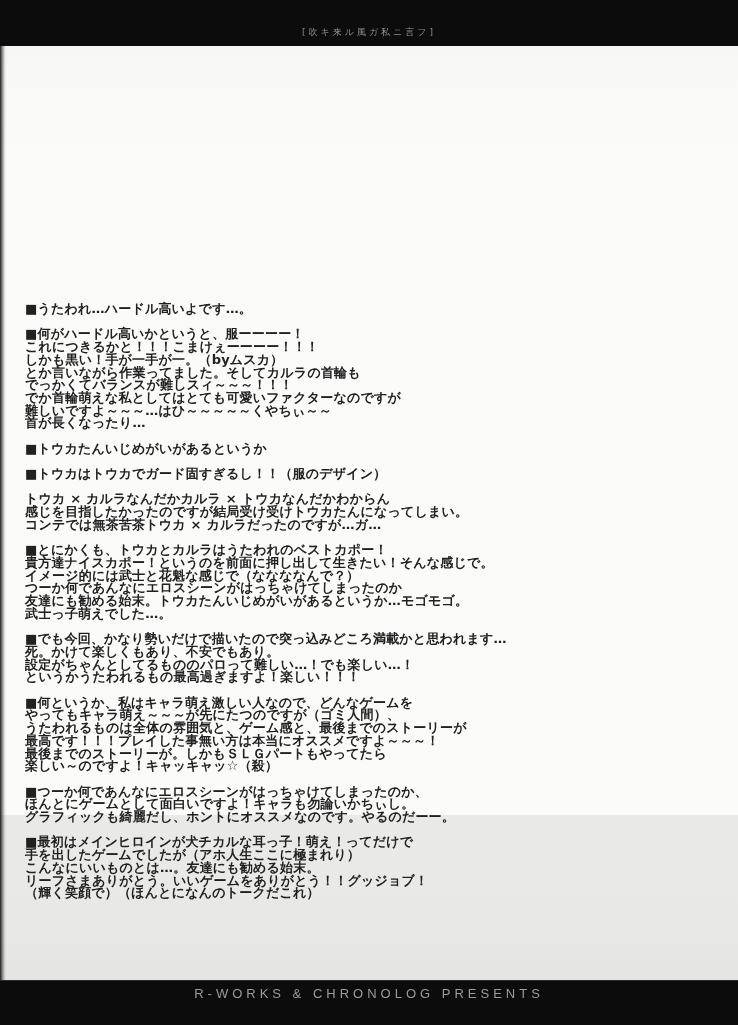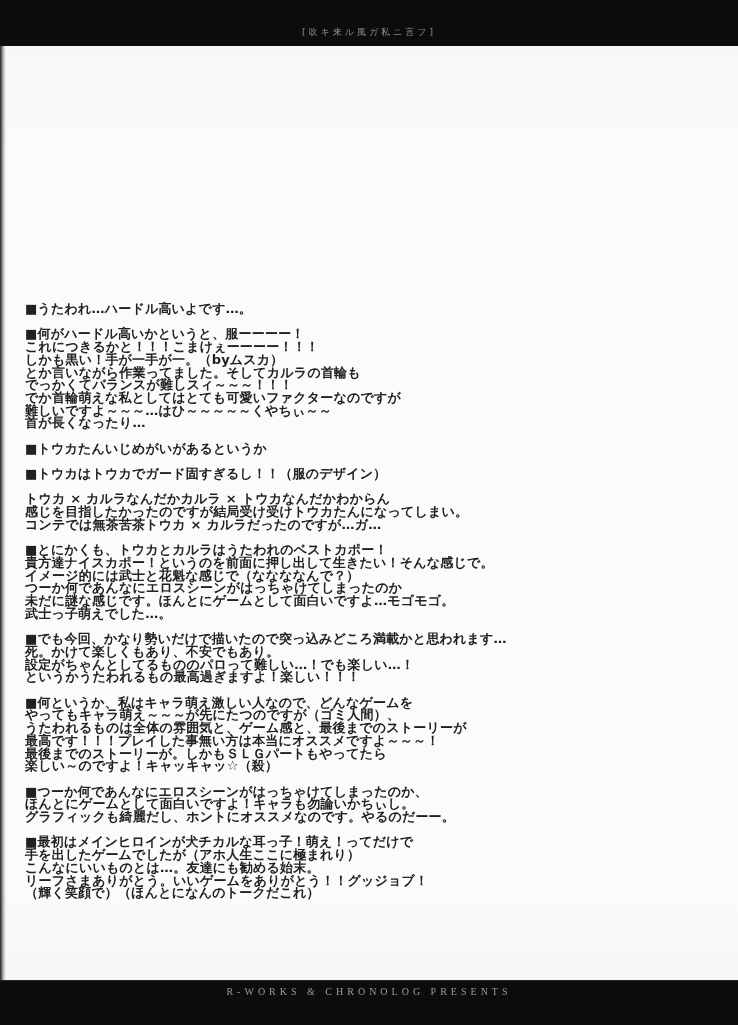--- a/index.html
+++ b/index.html
@@ -7,21 +7,21 @@
     padding: 0;
     width: 738px;
     height: 1025px;
     overflow: hidden;
     background: #e9e9e7;
     font-family: "DejaVu Sans", "Liberation Sans", sans-serif;
   }
   .page {
     position: relative;
     width: 738px;
-    height: 1025px;
+    height: 815px;
     background: #fbfbfa;
   }
   
   .top-bar {
     position: absolute;
     top: 0; left: 0;
     width: 738px;
     height: 46px;
     background: #0c0c0c;
   }
@@ -45,23 +45,23 @@
     background: #0c0c0c;
     box-shadow: 0 -1px 0 #2a2a2a;
   }
   .bottom-bar .credit {
     position: absolute;
     top: 5px;
     left: 0;
     width: 100%;
     text-align: center;
     color: #9b9b9b;
-    font-size: 10px;
+    font-size: 13px;
     letter-spacing: 4px;
-    font-family: Liberation Serif, serif;
+    font-family: Liberation Sans, sans-serif;
   }
   .page-number {
     position: absolute;
     top: 963px;
     left: 0;
     width: 100%;
     text-align: center;
     color: #4a4a4a;
     font-size: 10px;
     letter-spacing: 2px;
@@ -140,21 +140,21 @@
       <div class="para">
         <div class="line">トウカ × カルラなんだかカルラ × トウカなんだかわからん</div>
         <div class="line">感じを目指したかったのですが結局受け受けトウカたんになってしまい。</div>
         <div class="line">コンテでは無茶苦茶トウカ × カルラだったのですが…ガ…</div>
       </div>
       <div class="para">
         <div class="line">■とにかくも、トウカとカルラはうたわれのベストカポー！</div>
         <div class="line">貴方達ナイスカポー！というのを前面に押し出して生きたい！そんな感じで。</div>
         <div class="line">イメージ的には武士と花魁な感じで（ななななんで？）</div>
         <div class="line">つーか何であんなにエロスシーンがはっちゃけてしまったのか</div>
-        <div class="line">未だに謎な感じです。ほんとにゲームとして面白いですよ…モゴモゴ。</div>
+        <div class="line">友達にも勧める始末。トウカたんいじめがいがあるというか…モゴモゴ。</div>
         <div class="line">武士っ子萌えでした…。</div>
       </div>
       <div class="para">
         <div class="line">■でも今回、かなり勢いだけで描いたので突っ込みどころ満載かと思われます…</div>
         <div class="line">死。かけて楽しくもあり、不安でもあり。</div>
         <div class="line">設定がちゃんとしてるもののパロって難しい…！でも楽しい…！</div>
         <div class="line">というかうたわれるもの最高過ぎますよ！楽しい！！！</div>
       </div>
       <div class="para">
         <div class="line">■何というか、私はキャラ萌え激しい人なので、どんなゲームを</div>

